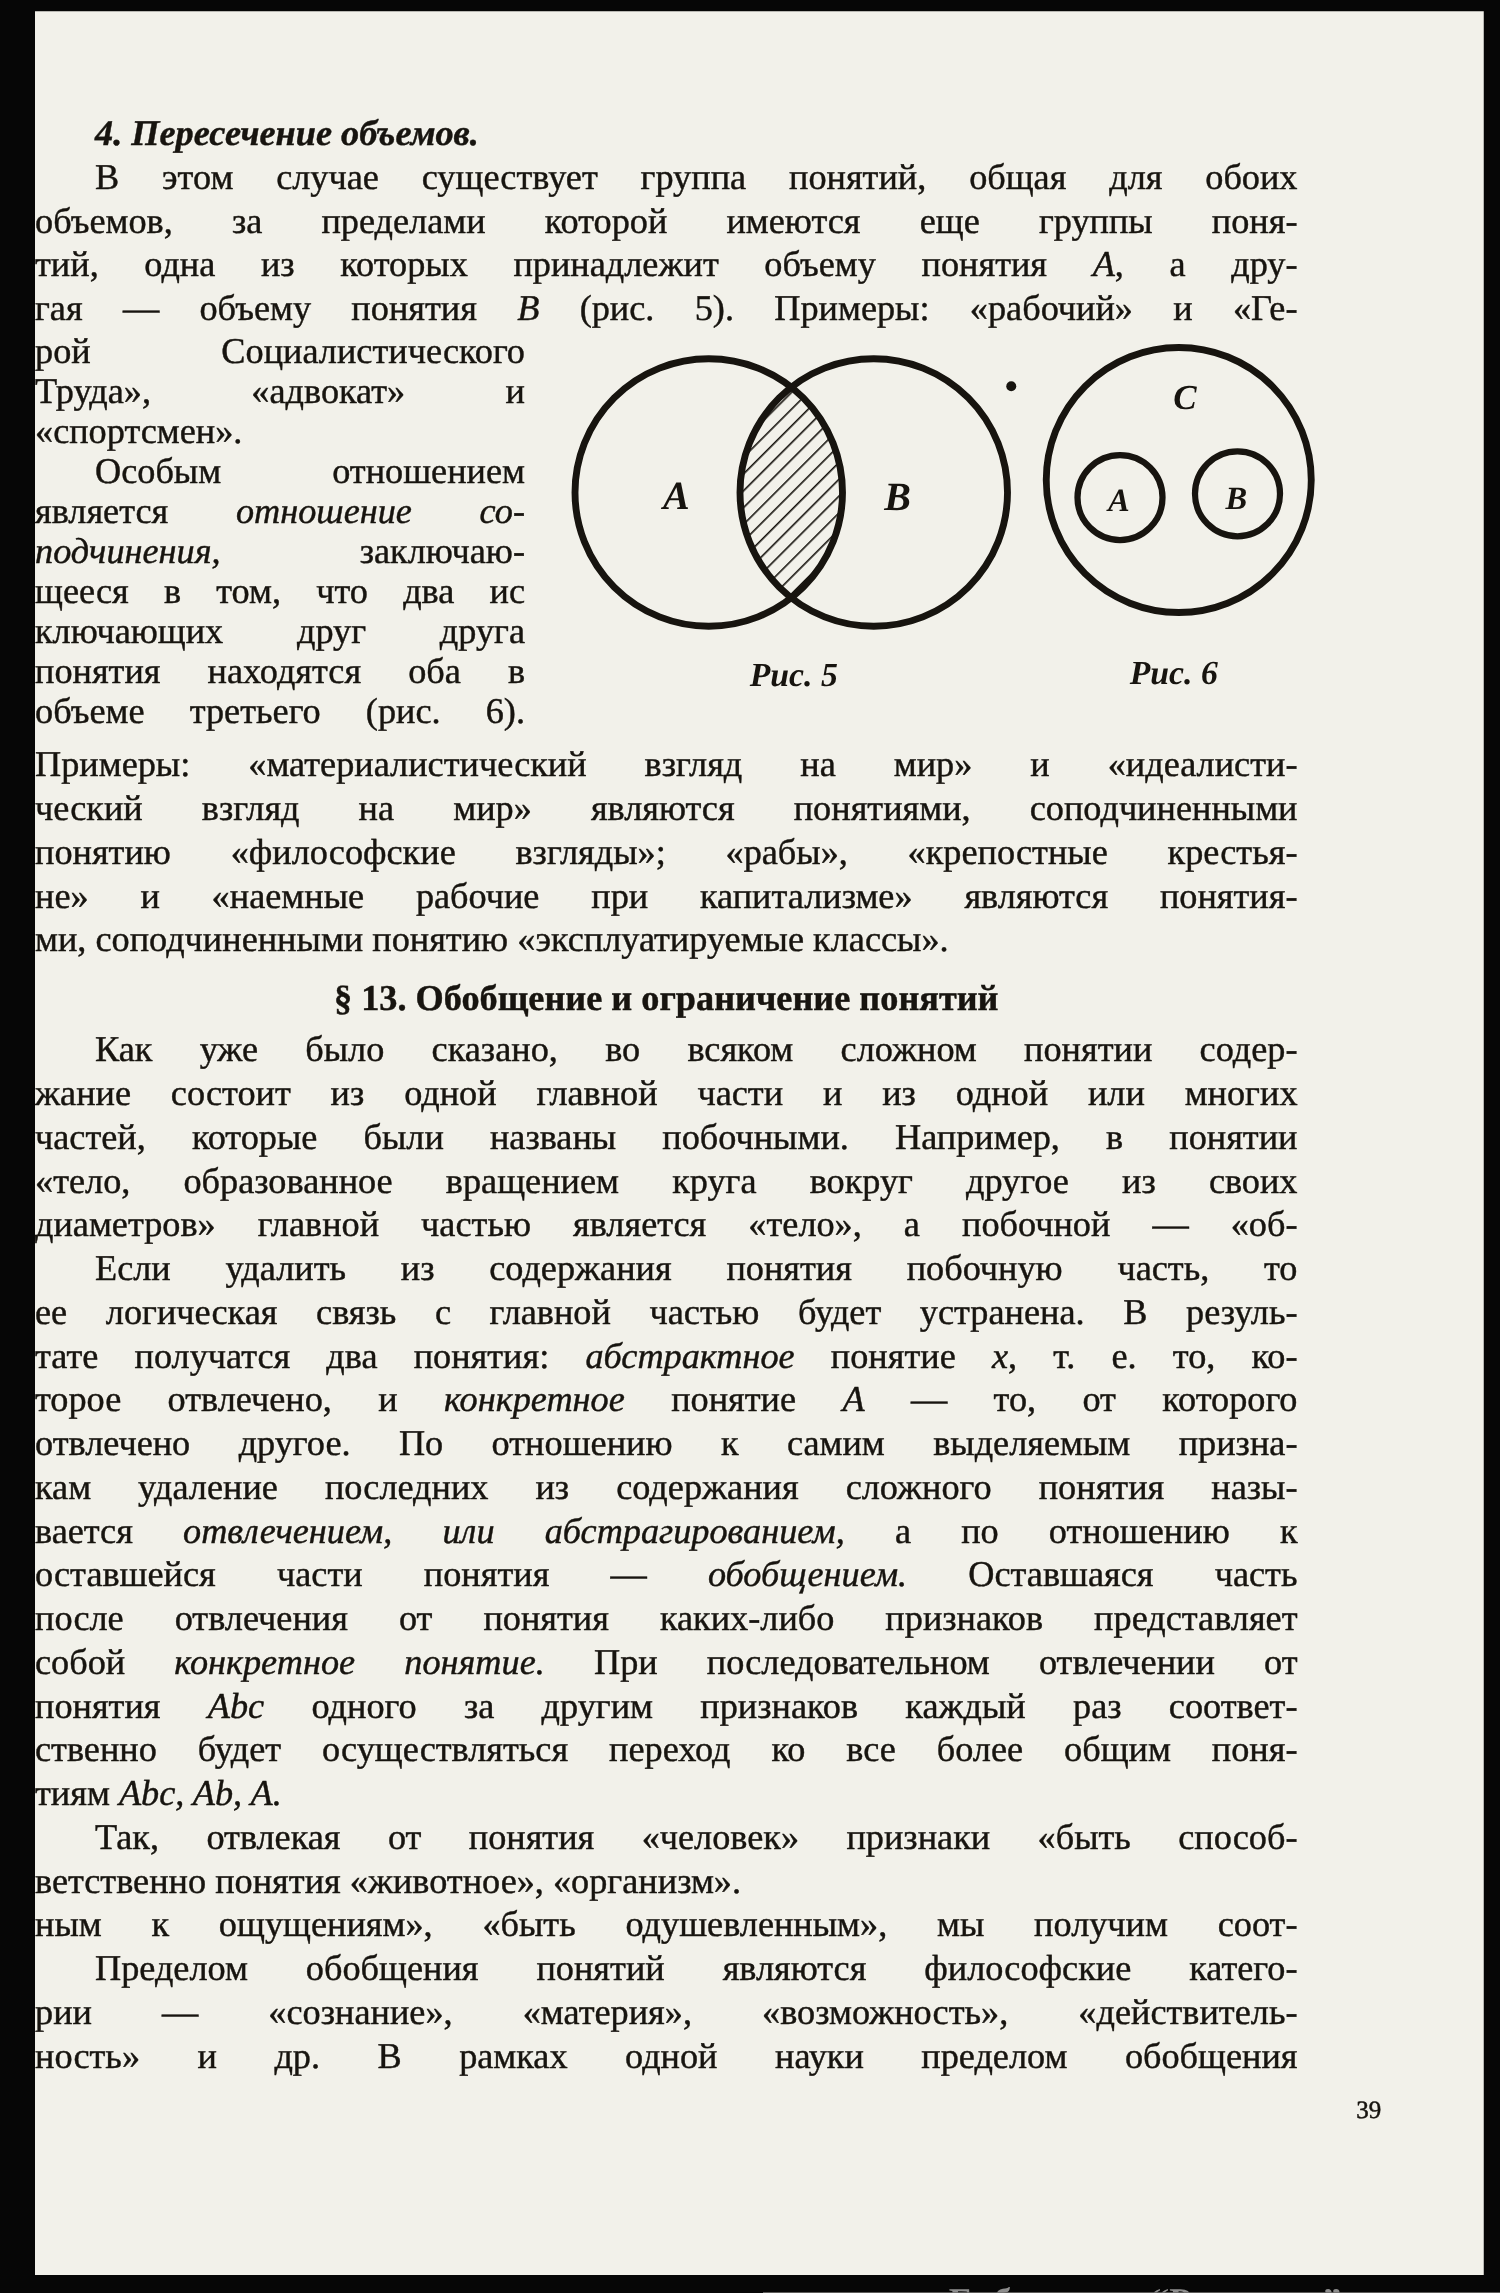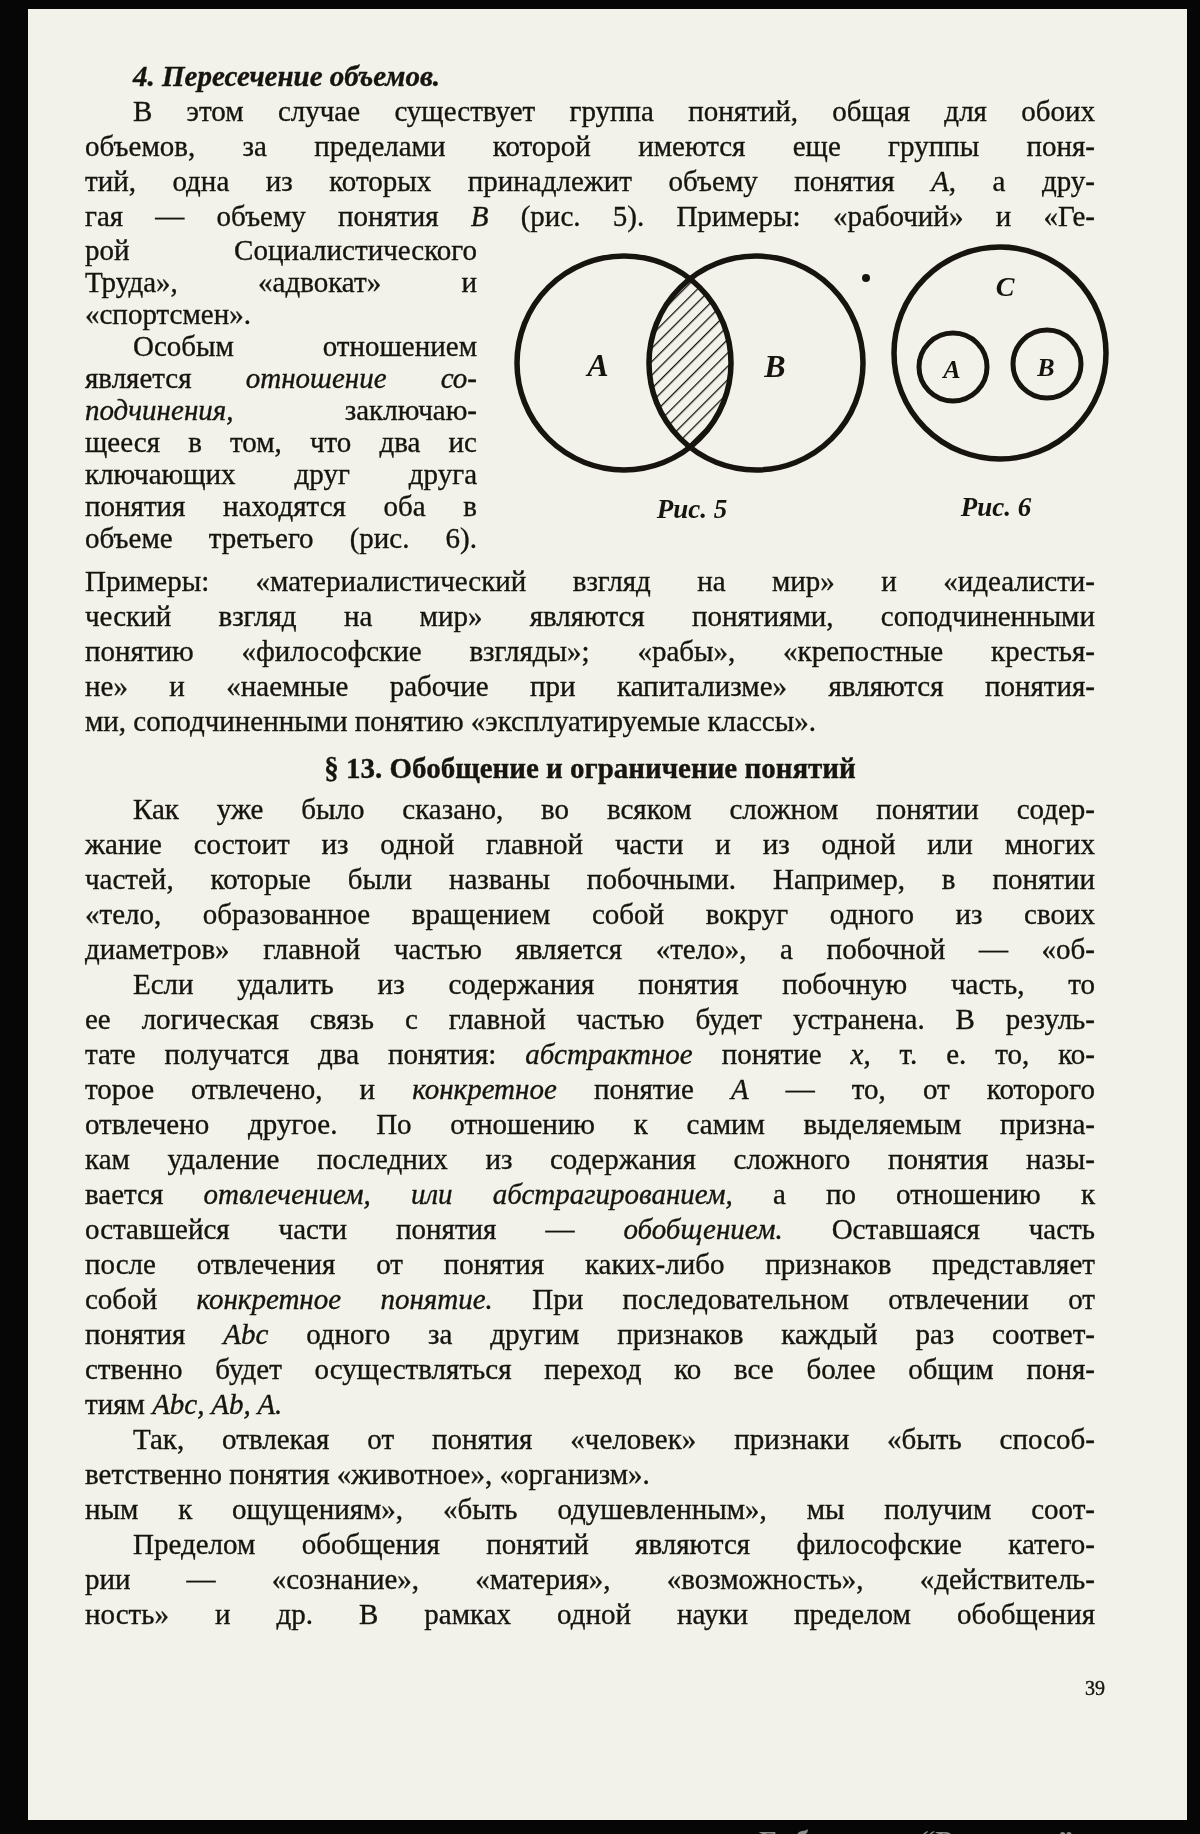--- a/index.html
+++ b/index.html
@@ -2,21 +2,21 @@
 <html><head>
 <meta charset="utf-8">
 <style>
   html,body{margin:0;padding:0;background:#060606;}
   body{width:1200px;height:1834px;overflow:hidden;
        font-family:"Liberation Serif","DejaVu Serif",serif;}
   .scan{width:1200px;height:1834px;background:#060606;box-sizing:border-box;
         padding:9px 13px 14px 28px;}
   .page{position:relative;width:1159px;height:1811px;background:#f2f1ea;
         color:#17140f;box-sizing:border-box;}
-  .text{position:relative;margin-left:57px;width:1010px;padding-top:50px;
+  .text{position:relative;width:1010px;padding-top:81px;
         font-size:29px;-webkit-text-stroke:0.35px currentColor;}
   .ln{text-align:justify;text-align-last:justify;line-height:35px;}
   .ln.nj{text-align-last:left;}
   .ln.ind{text-indent:48px;}
   .title .ln{font-weight:bold;}
   .heading{font-weight:bold;text-align:center;line-height:35px;margin-top:12px;
            margin-bottom:6px;}
   .fig-row{position:relative;height:330px;}
   .col{width:392px;}
   .col .ln{line-height:32px;}
@@ -97,21 +97,21 @@
           <div class="ln"><span>не» и «наемные рабочие при капитализме» являются понятия-</span></div>
           <div class="ln nj"><span>ми, соподчиненными понятию «эксплуатируемые классы».</span></div>
         </div>
 
       <div class="heading">§ 13. Обобщение и ограничение понятий</div>
 
       <div>
           <div class="ln ind"><span>Как уже было сказано, во всяком сложном понятии содер-</span></div>
           <div class="ln"><span>жание состоит из одной главной части и из одной или многих</span></div>
           <div class="ln"><span>частей, которые были названы побочными. Например, в понятии</span></div>
-          <div class="ln"><span>«тело, образованное вращением собой вокруг одного из своих</span></div>
+          <div class="ln"><span>«тело, образованное вращением круга вокруг другое из своих</span></div>
           <div class="ln"><span>диаметров» главной частью является «тело», а побочной — «об-</span></div>
         </div>
       <div>
           <div class="ln ind"><span>Если удалить из содержания понятия побочную часть, то</span></div>
           <div class="ln"><span>ее логическая связь с главной частью будет устранена. В резуль-</span></div>
           <div class="ln"><span>тате получатся два понятия: </span><i>абстрактное</i><span> понятие </span><i>x</i><span>, т. е. то, ко-</span></div>
           <div class="ln"><span>торое отвлечено, и </span><i>конкретное</i><span> понятие </span><i>A</i><span> — то, от которого</span></div>
           <div class="ln"><span>отвлечено другое. По отношению к самим выделяемым призна-</span></div>
           <div class="ln"><span>кам удаление последних из содержания сложного понятия назы-</span></div>
           <div class="ln"><span>вается </span><i>отвлечением, или абстрагированием,</i><span> а по отношению к</span></div>

